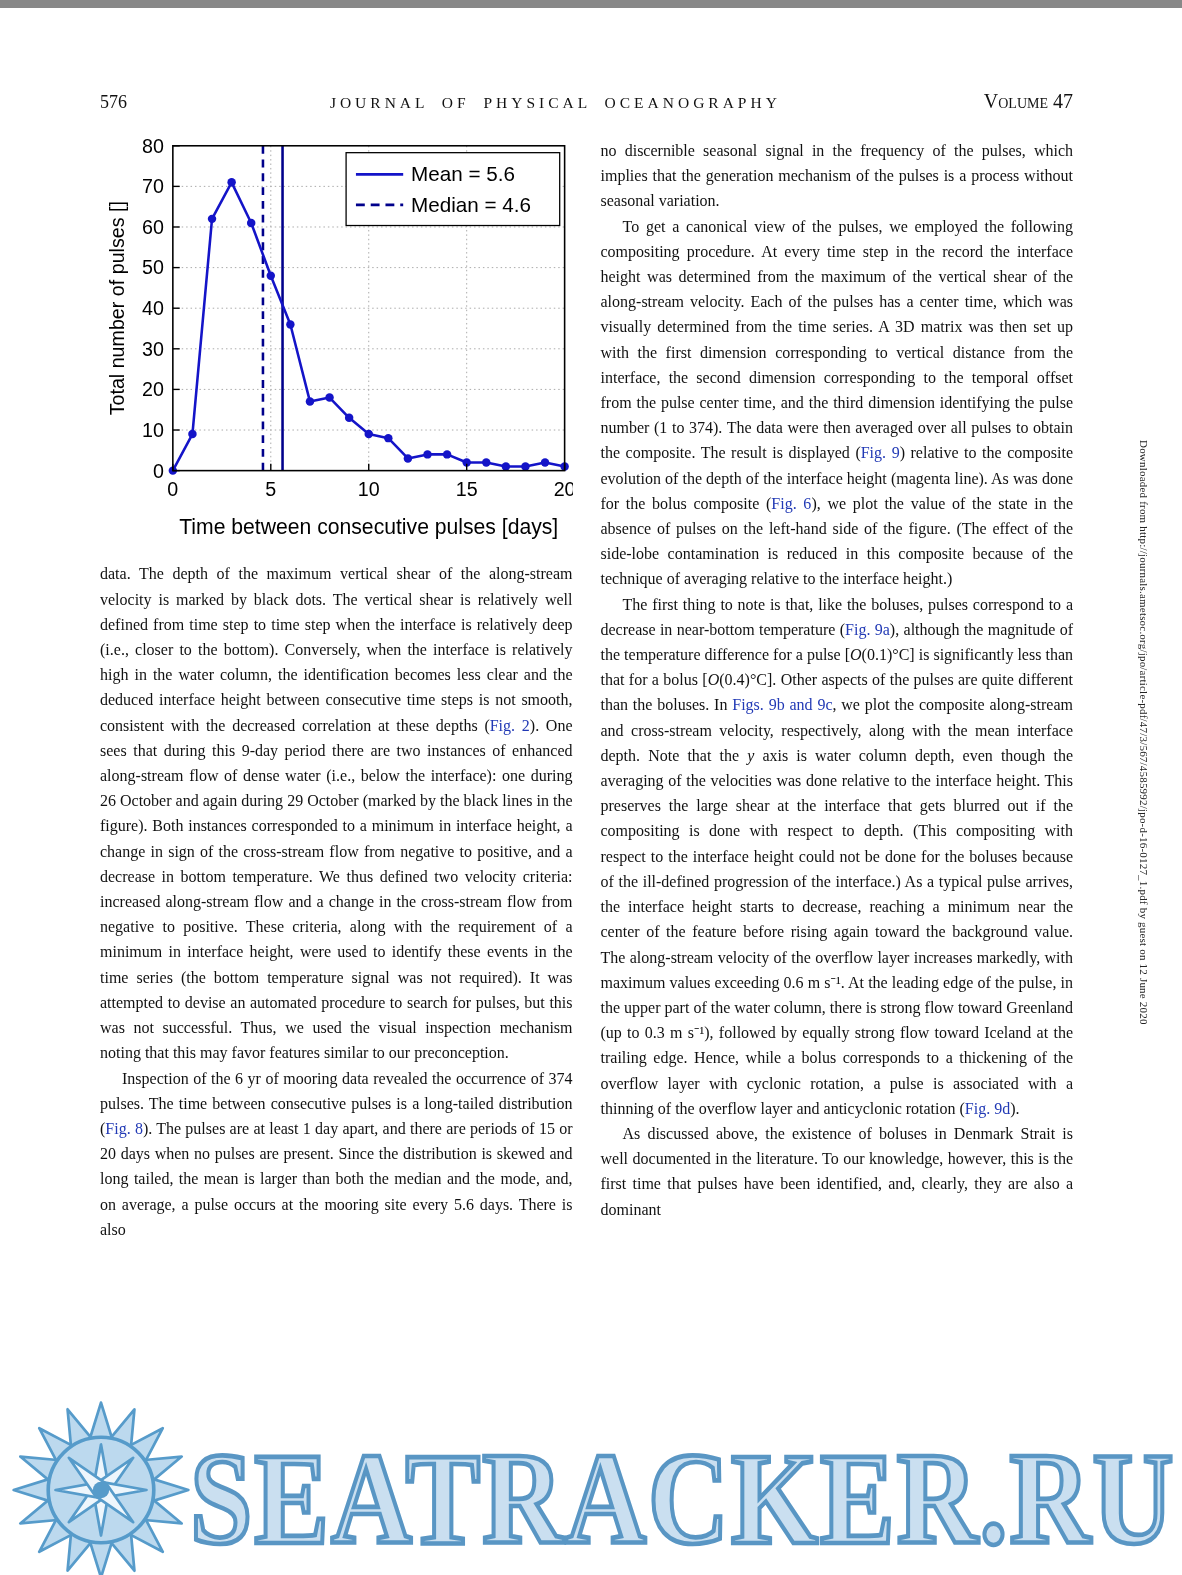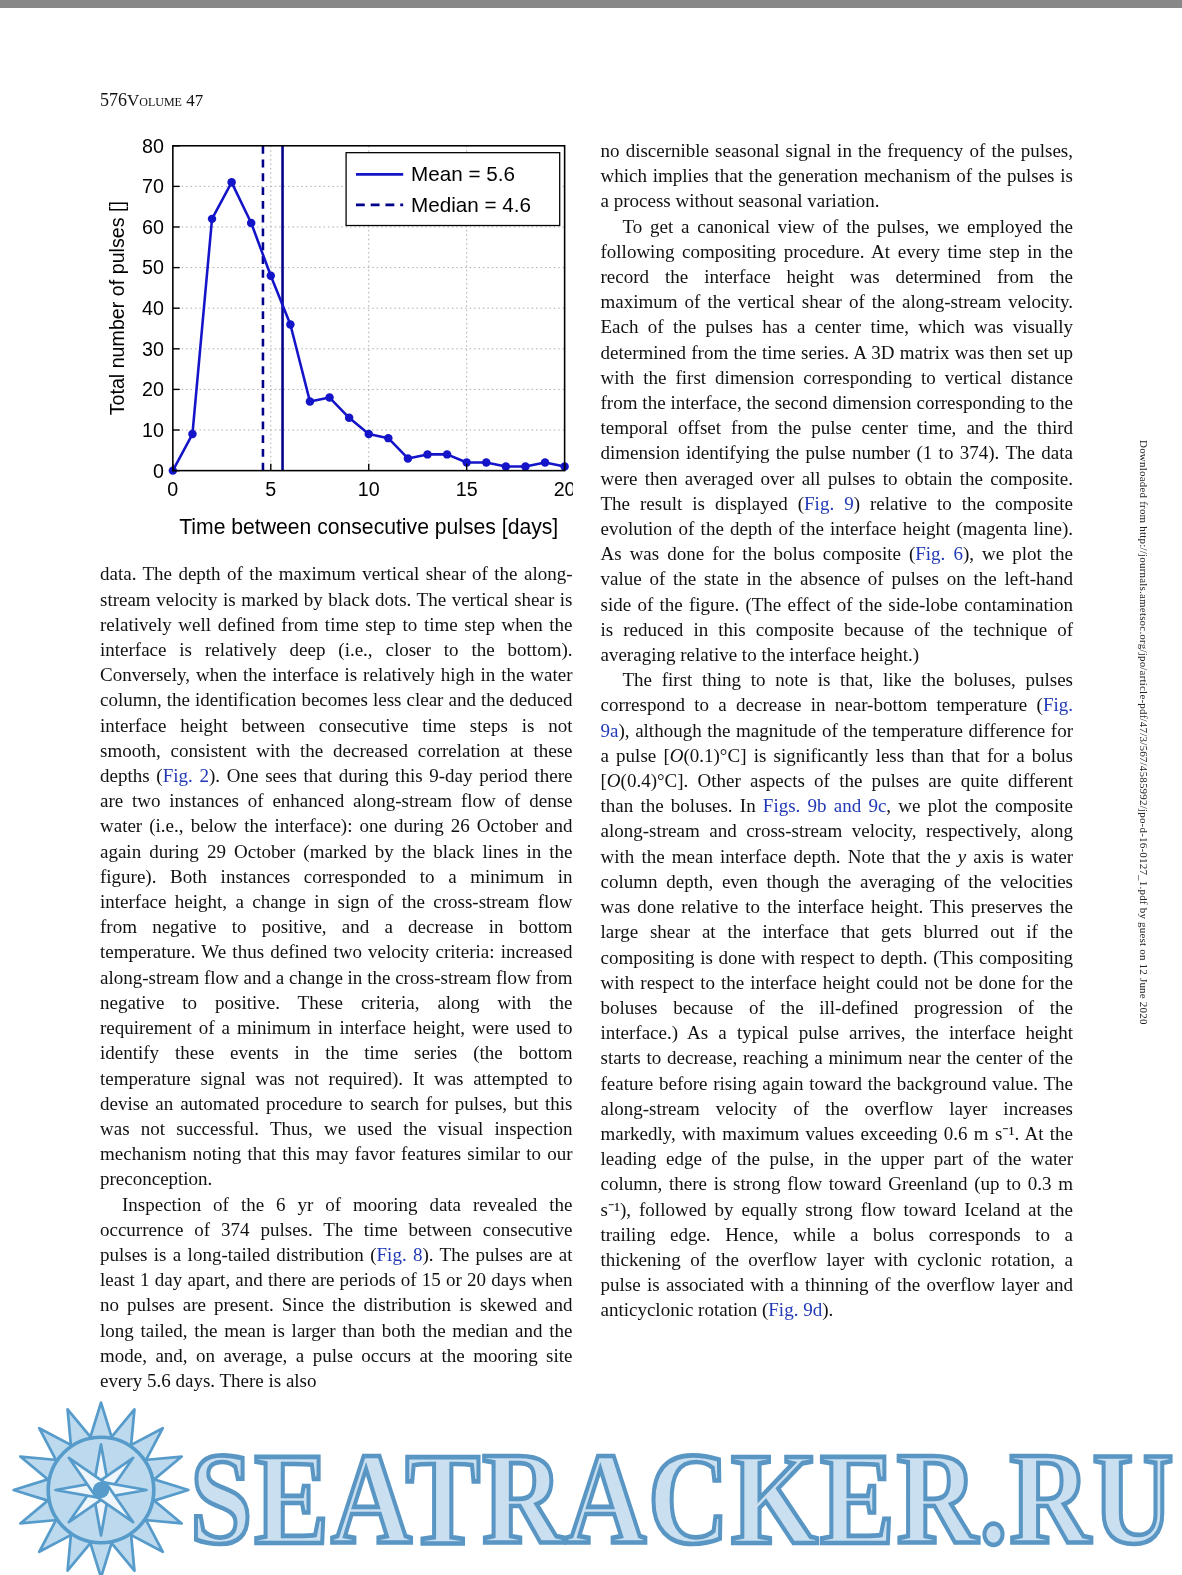--- a/index.html
+++ b/index.html
@@ -2,32 +2,32 @@
 <html><head>
 <meta charset="utf-8">
 <style>
   html,body{margin:0;padding:0;background:#888;}
   .page{position:relative;width:1182px;height:1575px;background:#ffffff;overflow:hidden;
         font-family:"Liberation Serif",serif;color:#111;margin:8px auto;}
   
   .header{position:absolute;top:82px;left:100px;width:973px;display:flex;align-items:baseline;}
   .page-number{font-size:18px;}
   .journal-title{flex:1;text-align:center;font-size:15.5px;letter-spacing:4px;word-spacing:6px;}
-  .volume-label{font-size:17px;font-variant:small-caps;}
+  .volume-label{font-size:20px;font-variant:small-caps;}
   
   .columns{position:absolute;top:124px;left:100px;width:973px;height:1420px;display:flex;gap:28px;}
   .col{width:473px;}
   
   figure{margin:0;padding:0;}
   #chart-svg{width:100%;height:auto;display:block;}
   .caption{margin:10px auto 0;width:88%;text-align:center;font-size:14.5px;line-height:1.38;}
   .caption .sc{font-variant:small-caps;}
   
   .paras{margin-top:16px;}
-  .para{margin:0;font-size:19px;line-height:25.2px;text-align:justify;}
+  .para{margin:0;font-size:16px;line-height:25.2px;text-align:justify;}
   .para.indent{text-indent:22px;}
   .fig-link{color:#2139b5;cursor:pointer;}
   .ital{font-style:italic;}
   
   .tick{font:20px "Liberation Sans",sans-serif;fill:#000;}
   .axis-label{font:20px "Liberation Sans",sans-serif;fill:#000;}
   .axis-label.xl{font-size:21.5px;}
   .legend-text{font:21px "Liberation Sans",sans-serif;fill:#000;}
   .grid{stroke:#aaaaaa;stroke-width:1;stroke-dasharray:1.5 3;}
   
@@ -41,20 +41,21 @@
     color:#c6ddef;-webkit-text-stroke:4px #4d8fc0;transform:scaleY(1.18);transform-origin:bottom;
     opacity:.93;white-space:nowrap;}
 </style>
 </head>
 <body>
 
 <div class="page">
 
   <div class="header">
     <span class="page-number">576</span>
+    <span class="journal-title">JOURNAL OF PHYSICAL OCEANOGRAPHY</span>
     <span class="volume-label">Volume 47</span>
   </div>
 
   <div class="columns">
     <div class="col">
       <figure>
         <svg id="chart-svg" xmlns="http://www.w3.org/2000/svg" viewBox="0 0 480 420">
             <line class="grid" x1="74" y1="302.75" x2="472" y2="302.75"></line>
             <line class="grid" x1="74" y1="261.5" x2="472" y2="261.5"></line>
             <line class="grid" x1="74" y1="220.25" x2="472" y2="220.25"></line>
@@ -130,20 +131,21 @@
       <div class="paras" id="left-paras">
           <p class="para"><span>data. The depth of the maximum vertical shear of the along-stream velocity is marked by black dots. The vertical shear is relatively well defined from time step to time step when the interface is relatively deep (i.e., closer to the bottom). Conversely, when the interface is relatively high in the water column, the identification becomes less clear and the deduced interface height between consecutive time steps is not smooth, consistent with the decreased correlation at these depths (</span><span class="fig-link">Fig. 2</span><span>). One sees that during this 9-day period there are two instances of enhanced along-stream flow of dense water (i.e., below the interface): one during 26 October and again during 29 October (marked by the black lines in the figure). Both instances corresponded to a minimum in interface height, a change in sign of the cross-stream flow from negative to positive, and a decrease in bottom temperature. We thus defined two velocity criteria: increased along-stream flow and a change in the cross-stream flow from negative to positive. These criteria, along with the requirement of a minimum in interface height, were used to identify these events in the time series (the bottom temperature signal was not required). It was attempted to devise an automated procedure to search for pulses, but this was not successful. Thus, we used the visual inspection mechanism noting that this may favor features similar to our preconception.</span></p>
           <p class="para indent"><span>Inspection of the 6 yr of mooring data revealed the occurrence of 374 pulses. The time between consecutive pulses is a long-tailed distribution (</span><span class="fig-link">Fig. 8</span><span>). The pulses are at least 1 day apart, and there are periods of 15 or 20 days when no pulses are present. Since the distribution is skewed and long tailed, the mean is larger than both the median and the mode, and, on average, a pulse occurs at the mooring site every 5.6 days. There is also</span></p>
         </div>
     </div>
     <div class="col">
       <div class="paras" id="right-paras" style="margin-top:6px;">
           <p class="para"><span>no discernible seasonal signal in the frequency of the pulses, which implies that the generation mechanism of the pulses is a process without seasonal variation.</span></p>
           <p class="para indent"><span>To get a canonical view of the pulses, we employed the following compositing procedure. At every time step in the record the interface height was determined from the maximum of the vertical shear of the along-stream velocity. Each of the pulses has a center time, which was visually determined from the time series. A 3D matrix was then set up with the first dimension corresponding to vertical distance from the interface, the second dimension corresponding to the temporal offset from the pulse center time, and the third dimension identifying the pulse number (1 to 374). The data were then averaged over all pulses to obtain the composite. The result is displayed (</span><span class="fig-link">Fig. 9</span><span>) relative to the composite evolution of the depth of the interface height (magenta line). As was done for the bolus composite (</span><span class="fig-link">Fig. 6</span><span>), we plot the value of the state in the absence of pulses on the left-hand side of the figure. (The effect of the side-lobe contamination is reduced in this composite because of the technique of averaging relative to the interface height.)</span></p>
           <p class="para indent"><span>The first thing to note is that, like the boluses, pulses correspond to a decrease in near-bottom temperature (</span><span class="fig-link">Fig. 9a</span><span>), although the magnitude of the temperature difference for a pulse [</span><span class="ital">O</span><span>(0.1)°C] is significantly less than that for a bolus [</span><span class="ital">O</span><span>(0.4)°C]. Other aspects of the pulses are quite different than the boluses. In </span><span class="fig-link">Figs. 9b and 9c</span><span>, we plot the composite along-stream and cross-stream velocity, respectively, along with the mean interface depth. Note that the </span><span class="ital">y</span><span> axis is water column depth, even though the averaging of the velocities was done relative to the interface height. This preserves the large shear at the interface that gets blurred out if the compositing is done with respect to depth. (This compositing with respect to the interface height could not be done for the boluses because of the ill-defined progression of the interface.) As a typical pulse arrives, the interface height starts to decrease, reaching a minimum near the center of the feature before rising again toward the background value. The along-stream velocity of the overflow layer increases markedly, with maximum values exceeding 0.6 m s⁻¹. At the leading edge of the pulse, in the upper part of the water column, there is strong flow toward Greenland (up to 0.3 m s⁻¹), followed by equally strong flow toward Iceland at the trailing edge. Hence, while a bolus corresponds to a thickening of the overflow layer with cyclonic rotation, a pulse is associated with a thinning of the overflow layer and anticyclonic rotation (</span><span class="fig-link">Fig. 9d</span><span>).</span></p>
+          <p class="para indent"><span>As discussed above, the existence of boluses in Denmark Strait is well documented in the literature. To our knowledge, however, this is the first time that pulses have been identified, and, clearly, they are also a dominant</span></p>
         </div>
     </div>
   </div>
 
   <div class="download-note">Downloaded from http://journals.ametsoc.org/jpo/article-pdf/47/3/567/4585992/jpo-d-16-0127_1.pdf by guest on 12 June 2020</div>
 
   <div class="watermark">
     <svg class="sun" viewBox="0 0 200 200" xmlns="http://www.w3.org/2000/svg">
         <g id="sun-g">
           <path d="M100 4 L87 46 L113 46 Z" fill="#b9d8ee" stroke="#4d96c8" stroke-width="3" stroke-linejoin="round" transform="rotate(0 100 100)"></path>

